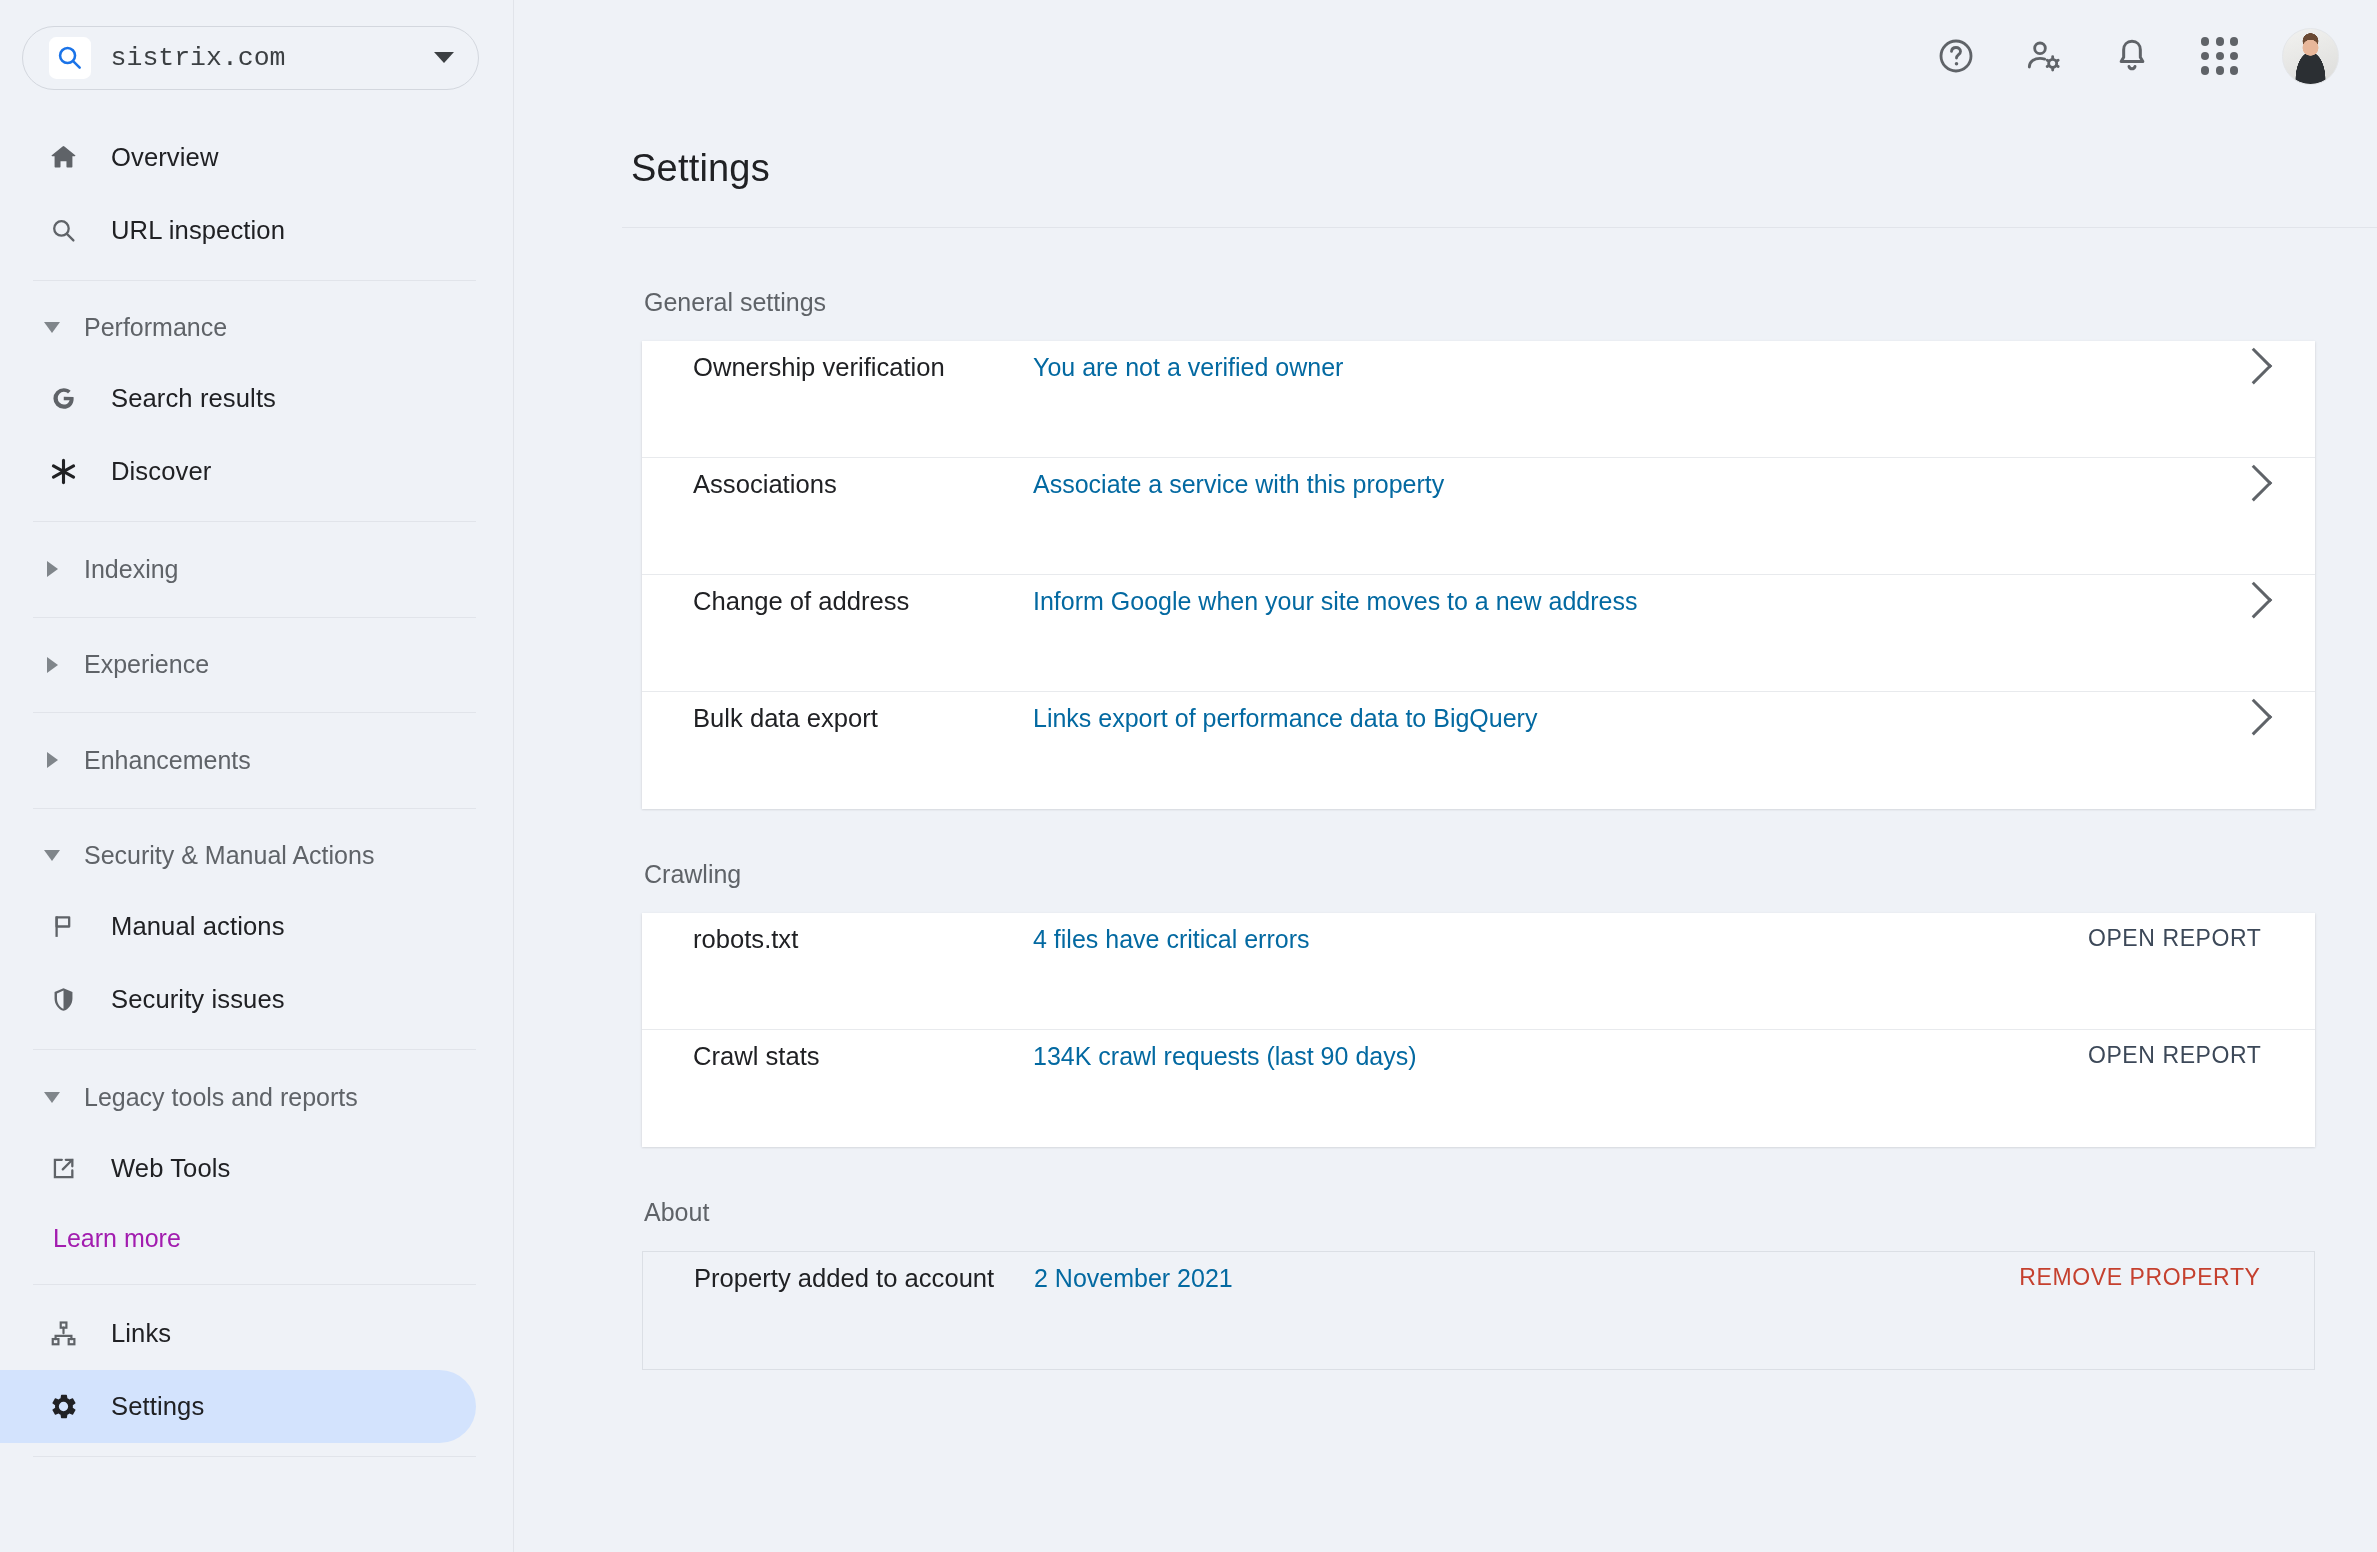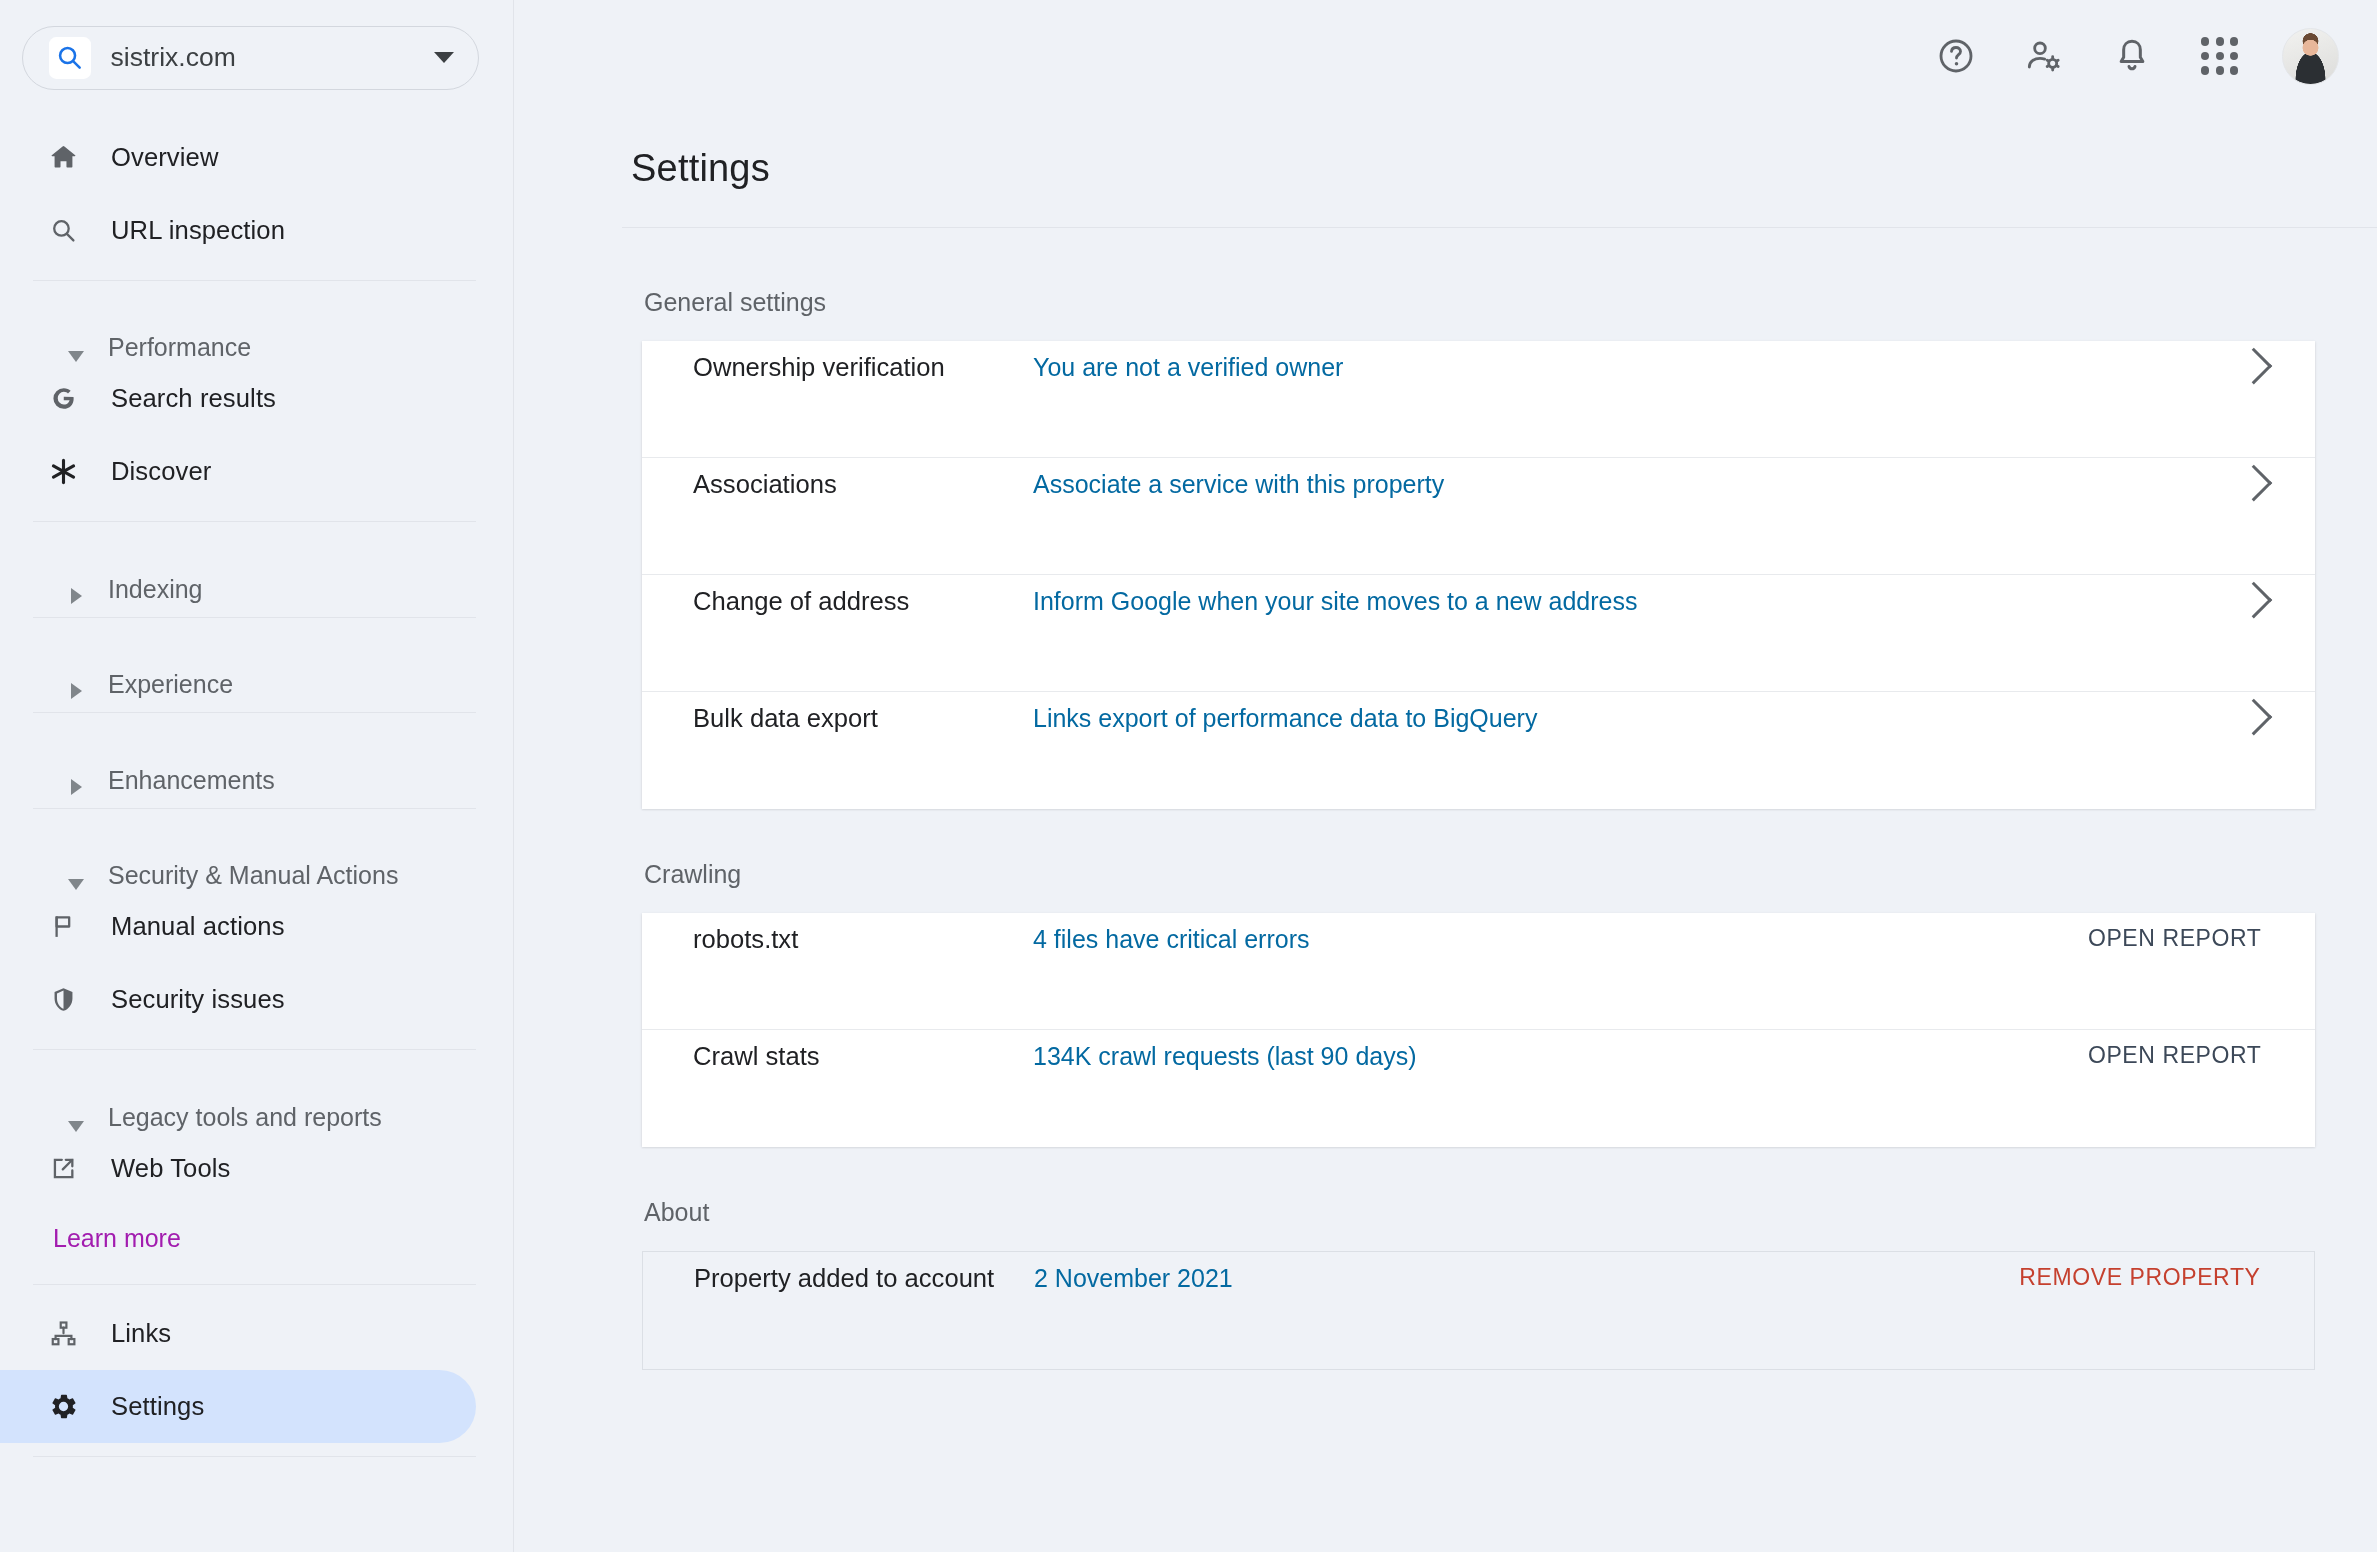--- a/index.html
+++ b/index.html
@@ -58,21 +58,21 @@
   .sidebar {
     position: absolute; left: 0; top: 0; width: 514px; height: 1553px;
     background: #eff2f7; border-right: 0.9px solid #e1e4ea;
     padding-top: 0; z-index: 5;
   }
   .property-picker {
     position: absolute; left: 22px; top: 25.6px;
     width: 457px; height: 64px;
     border: 0.9px solid #d3d7de; border-radius: 32px;
     display: flex; align-items: center; padding: 0 24px 0 25.6px;
-    cursor: pointer; background: transparent;
+    cursor: pointer; background: transparent; font-family: Liberation Mono, monospace;
   }
   .gsc-favicon {
     width: 42px; height: 42px; background: #fff; border-radius: 7.3px;
     display: flex; align-items: center; justify-content: center; flex: 0 0 auto;
   }
   .property-name {
     flex: 1 1 auto; margin-left: 20px; font-size: 26.5px; color: #3c4043;
     white-space: nowrap; overflow: hidden; text-overflow: ellipsis;
   }
   .caret-down {
@@ -90,21 +90,21 @@
   .nav-item .ic {
     width: 38px; flex: 0 0 38px; display: flex; align-items: center; justify-content: center;
   }
   .nav-item .lbl {
     margin-left: 29px; font-size: 25.6px; color: #202124; letter-spacing: 0.1px;
   }
   .nav-item.active { background: #d3e3fd; }
   .nav-item.active .lbl { color: #202124; }
 
   .nav-group {
-    display: flex; align-items: flex-end; height: 69px; padding-left: 64px; cursor: pointer;
+    display: flex; align-items: center; height: 69px; padding-left: 40px; cursor: pointer;
   }
   .nav-group .tri { width: 24px; flex: 0 0 24px; display: flex; align-items: center; justify-content: center; }
   .tri-right { width: 0; height: 0; border-top: 8.2px solid transparent; border-bottom: 8.2px solid transparent; border-left: 11px solid #80868b; }
   .tri-down { width: 0; height: 0; border-left: 8.2px solid transparent; border-right: 8.2px solid transparent; border-top: 11px solid #80868b; }
   .nav-group .glbl { margin-left: 20px; font-size: 25px; color: #5f6368; }
 
   .nav-sep { height: 0.9px; background: #e1e4ea; margin: 12.8px 38px 12.8px 33px; }
   .nav-link {
     display: block; padding-left: 53px; font-size: 25px; color: #a21caf;
     height: 66px; line-height: 66px; cursor: pointer;

